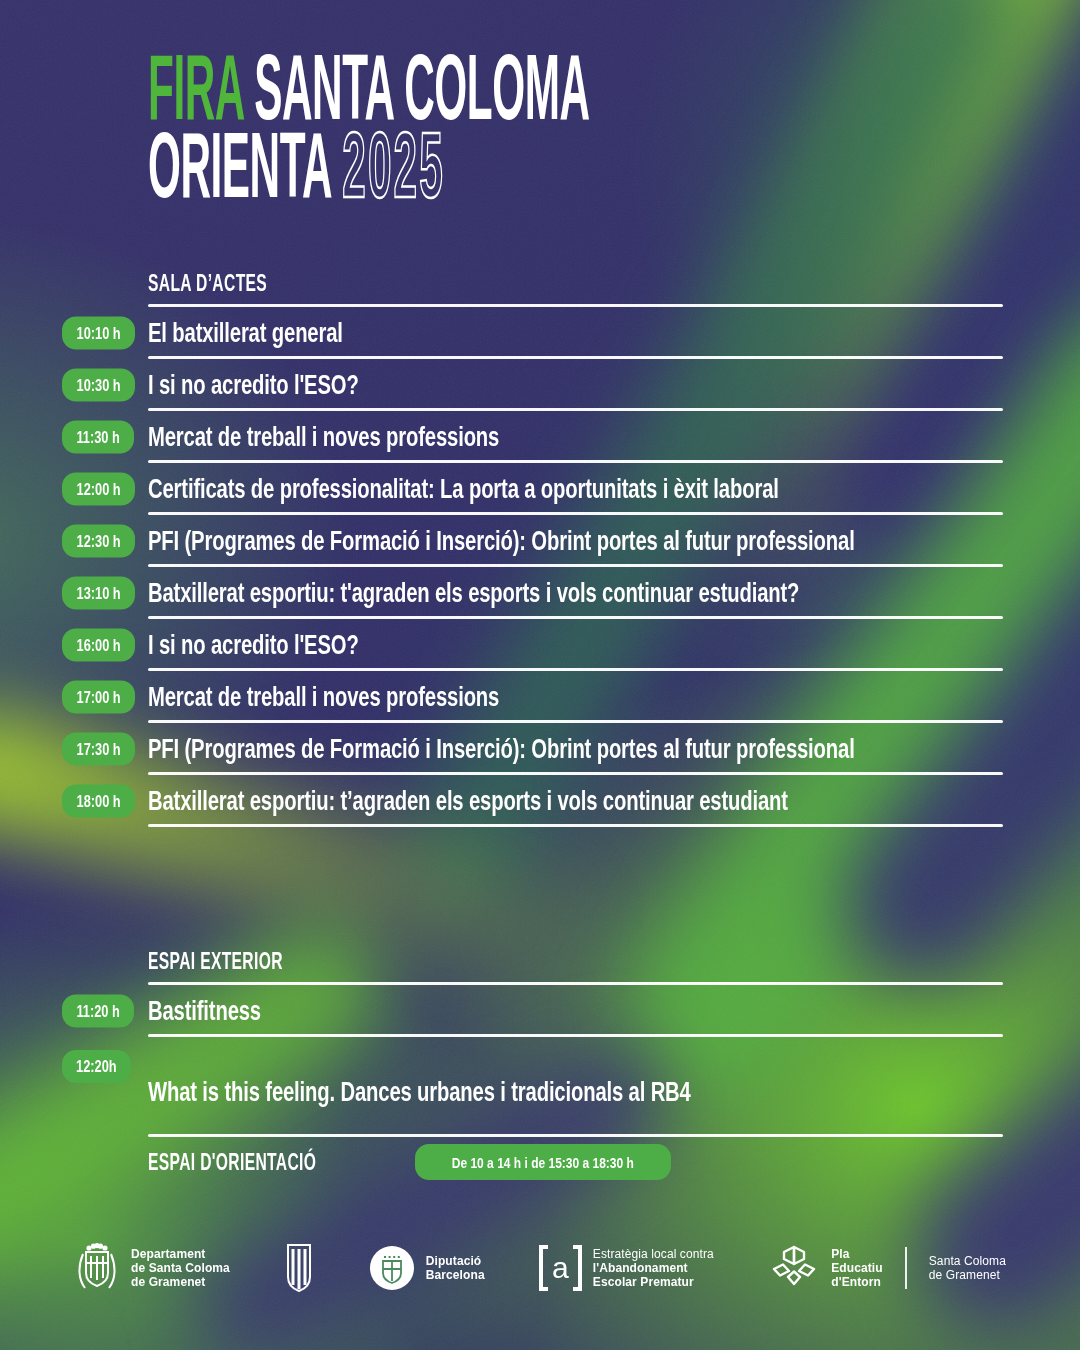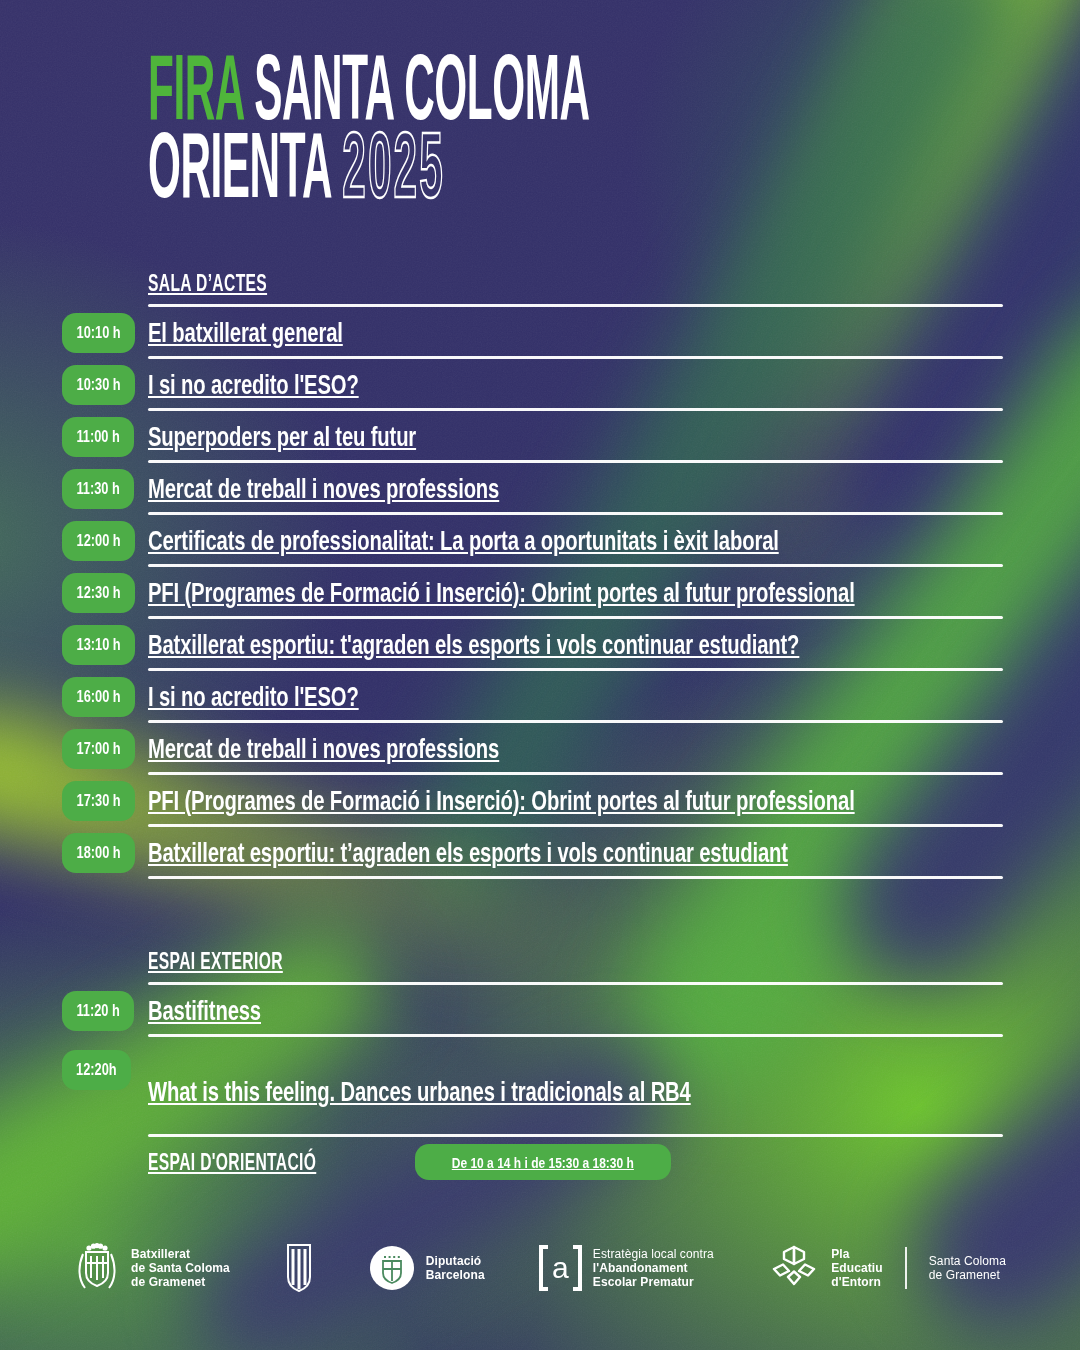--- a/index.html
+++ b/index.html
@@ -40,34 +40,34 @@
       background:rgba(52,48,113,.9);}
   .noise{position:absolute;inset:0;width:100%;height:100%;opacity:.07;pointer-events:none;}
   
   .title-block{position:absolute;top:48px;left:148px;line-height:78px;
     font-weight:700;font-size:92px;letter-spacing:-1px;}
   .cond-t{display:inline-block;transform:scaleX(.46);transform-origin:0 50%;white-space:nowrap;}
   .t-green{color:var(--accent-green,#4fb53b);margin-right:.22em;}
   .t-outline{margin-left:.24em;letter-spacing:.05em;color:transparent;
     -webkit-text-stroke:2.5px #ffffff;}
   
-  .sec{position:absolute;left:0;width:1080px;text-decoration:underline;}
+  .sec{position:absolute;left:0;width:1080px;}
   .sec-sala{top:262px;}
   .sec-ext{top:940px;}
   .sec-head{position:relative;height:42px;padding-left:148px;display:flex;align-items:flex-end;
     padding-bottom:7px;box-sizing:border-box;font-weight:700;font-size:23px;letter-spacing:.5px;}
   .cond-h{display:inline-block;transform:scaleX(.68);transform-origin:0 50%;white-space:nowrap;}
   .rule{margin-left:148px;width:855px;height:3px;background:rgba(255,255,255,.97);border-radius:2px;}
   .row{position:relative;height:52px;padding-left:148px;box-sizing:border-box;
     display:flex;align-items:center;}
   .row::after{content:"";position:absolute;left:148px;bottom:0;width:855px;height:3px;
     background:rgba(255,255,255,.97);border-radius:2px;}
   .row.tall{height:100px;align-items:center;padding-top:11px;}
   .badge{position:absolute;left:62px;top:50%;transform:translateY(-50%);
-    min-width:66px;height:40px;box-sizing:border-box;padding:0 9px;border-radius:14px;
+    min-width:66px;height:33px;box-sizing:border-box;padding:0 9px;border-radius:14px;
     background:var(--badge-green,#4dad47);display:inline-flex;align-items:center;justify-content:center;
     font-weight:700;font-size:16px;}
   .row.tall .badge{top:13px;transform:none;}
   .cond-b{display:inline-block;transform:scaleX(.8);transform-origin:50% 50%;white-space:nowrap;}
   .row-title{font-weight:700;font-size:27px;letter-spacing:-.2px;}
   .cond{display:inline-block;transform:scaleX(.75);transform-origin:0 50%;white-space:nowrap;}
   
   .sec-ori{top:1130px;}
   .ori-row{margin-top:14px;padding-left:148px;display:flex;align-items:center;gap:20px;}
   .ori-head{font-weight:700;font-size:23px;letter-spacing:.5px;}
@@ -135,26 +135,20 @@
       <span class="row-title cond">El batxillerat general</span>
     </div>
     <div class="row">
       <span class="badge">
           <span class="cond-b">10:30 h</span>
         </span>
       <span class="row-title cond">I si no acredito l'ESO?</span>
     </div>
     <div class="row">
       <span class="badge">
-          <span class="cond-b">11:00 h</span>
-        </span>
-      <span class="row-title cond">Superpoders per al teu futur</span>
-    </div>
-    <div class="row">
-      <span class="badge">
           <span class="cond-b">11:30 h</span>
         </span>
       <span class="row-title cond">Mercat de treball i noves professions</span>
     </div>
     <div class="row">
       <span class="badge">
           <span class="cond-b">12:00 h</span>
         </span>
       <span class="row-title cond">Certificats de professionalitat: La porta a oportunitats i èxit laboral</span>
     </div>
@@ -233,21 +227,21 @@
         <circle cx="15" cy="7" r="1.6" fill="#fff"></circle>
           <circle cx="19.5" cy="5.2" r="1.6" fill="#fff"></circle>
         <circle cx="23" cy="4.6" r="1.6" fill="#fff"></circle>
           <circle cx="26.5" cy="5.2" r="1.6" fill="#fff"></circle>
         <circle cx="31" cy="7" r="1.6" fill="#fff"></circle>
         <path d="M12,11 h22 v21 q0,9 -11,13 q-11,-4 -11,-13 z"></path>
         <path d="M17,15 v22 M23,15 v24 M29,15 v22"></path>
         <path d="M12,22 h22"></path>
       </svg>
       <div class="logo-text">
-        <div class="b">Batxillerat</div>
+        <div class="b">Departament</div>
         <div class="b">de Santa Coloma</div>
         <div class="b">de Gramenet</div>
       </div>
     </div>
 
     <div class="logo">
       <svg width="30" height="52" viewBox="0 0 30 52" fill="none" stroke="#fff" stroke-width="2">
         <path d="M4,3 h22 v32 q0,10 -11,14 q-11,-4 -11,-14 z"></path>
         <path d="M9,7 v36 M15,7 v40 M21,7 v36" stroke-width="3"></path>
       </svg>

